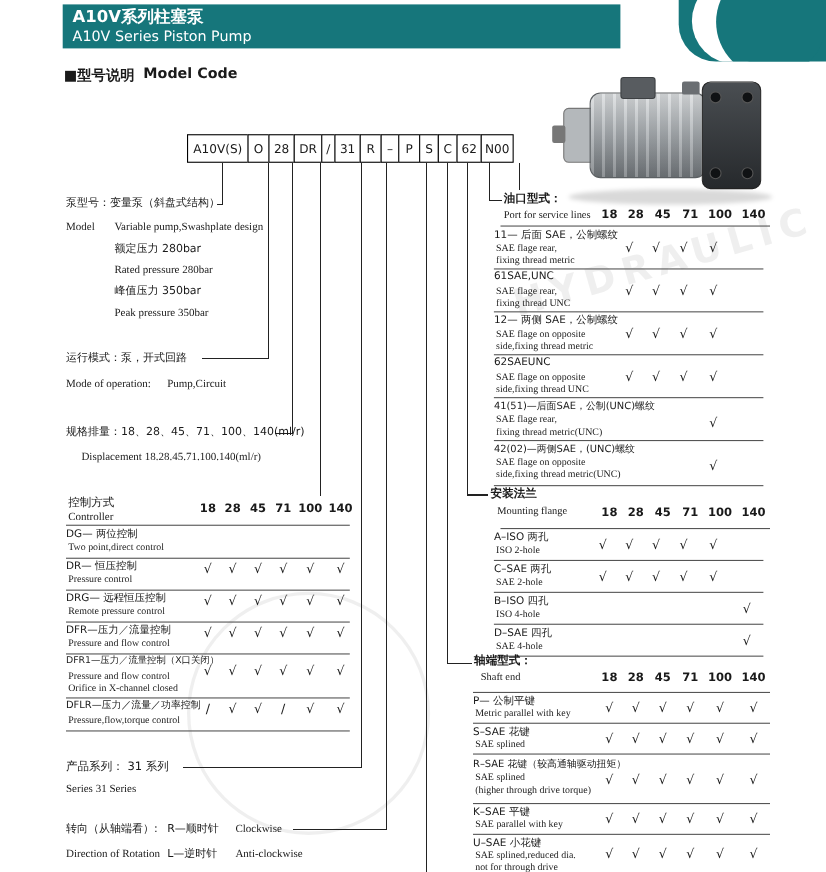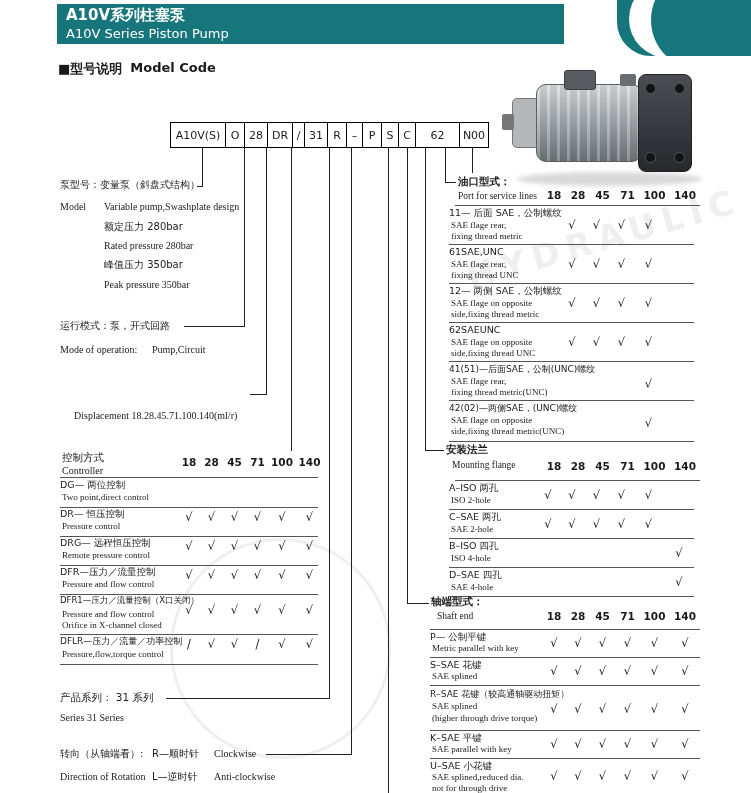--- a/index.html
+++ b/index.html
@@ -116,36 +116,37 @@
     <div class="mc" style="width:20px">O</div>
     <div class="mc" style="width:24px">28</div>
     <div class="mc" style="width:26px">DR</div>
     <div class="mc" style="width:13px">/</div>
     <div class="mc" style="width:24px">31</div>
     <div class="mc" style="width:20px">R</div>
     <div class="mc" style="width:17px">–</div>
     <div class="mc" style="width:20px">P</div>
     <div class="mc" style="width:18px">S</div>
     <div class="mc" style="width:18px">C</div>
-    <div class="mc" style="width:45px">62</div>
+    <div class="mc" style="width:23px">62</div>
     <div class="mc" style="width:30px">N00</div>
   </div>
 
   <div class="t zh10" style="left:60px;top:179px">泵型号：变量泵（斜盘式结构）</div>
   <div class="t en10" style="left:60px;top:201px">Model</div>
   <div class="t en10" style="left:104px;top:201px">Variable pump,Swashplate design</div>
   <div class="t zh10" style="left:104px;top:221px">额定压力 280bar</div>
   <div class="t en10" style="left:104px;top:240px">Rated pressure 280bar</div>
   <div class="t zh10" style="left:104px;top:259px">峰值压力 350bar</div>
   <div class="t en10" style="left:104px;top:279px">Peak pressure 350bar</div>
 
   <div class="t zh10" style="left:60px;top:320px">运行模式：泵，开式回路</div>
   <div class="t en10" style="left:60px;top:344px">Mode of operation:</div>
   <div class="t en10" style="left:152px;top:344px">Pump,Circuit</div>
 
+  <div class="t zh10" style="left:60px;top:387px">规格排量：18、28、45、71、100、140(ml/r)</div>
   <div class="t en10" style="left:74px;top:410px">Displacement 18.28.45.71.100.140(ml/r)</div>
 
   <div class="t zh105" style="left:62px;top:451px">控制方式</div>
   <div class="t en10" style="left:62px;top:465px">Controller</div>
   <div class="lgrid gabs" style="left:178px;top:456px">
     <span class="hdr">18</span>
     <span class="hdr">28</span>
     <span class="hdr">45</span>
     <span class="hdr">71</span>
     <span class="hdr">100</span>

